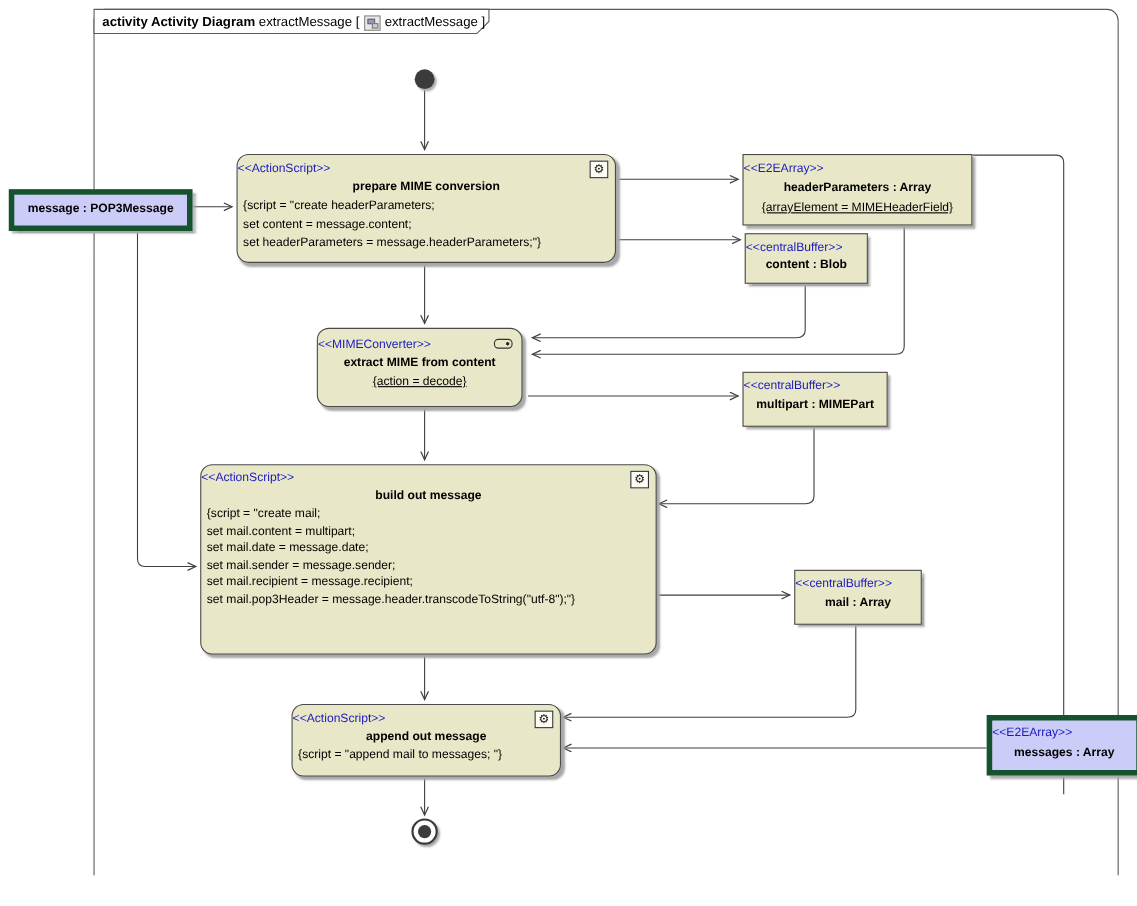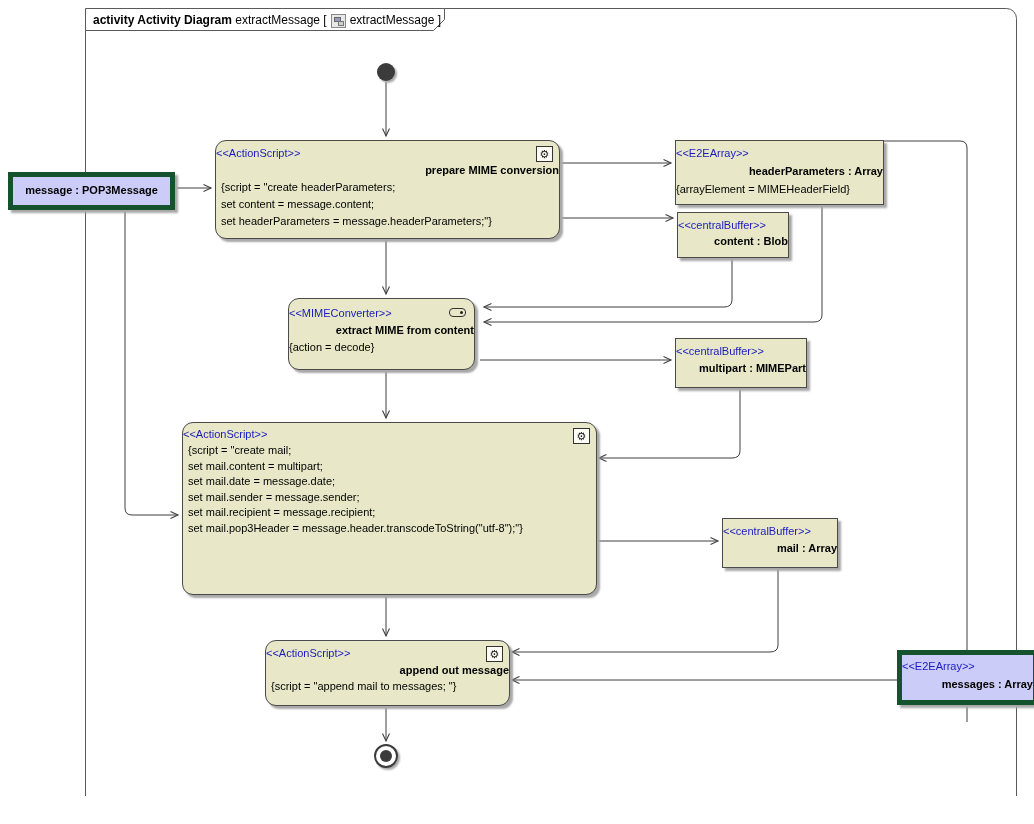--- a/index.html
+++ b/index.html
@@ -4,22 +4,22 @@
 <style>
   html,body{margin:0;padding:0;background:#fff;}
   #canvas{position:relative;width:1034px;height:796px;background:#fff;overflow:hidden;
           font-family:"Liberation Sans",sans-serif;color:#000;border-radius:17px;}
   #edges{position:absolute;left:0;top:0;width:1034px;height:824px;}
 
   .node{position:absolute;background:#e8e8c8;border:1px solid #4a4a4a;
         box-shadow:3px 3px 2px #a8a8a8;font-size:11px;line-height:16px;}
   .action{border-radius:11px;}
   .stereo{color:#1a1abf;text-align:left;}
-  .title{font-weight:bold;text-align:right;}
-  .constraint{}
+  .title{font-weight:bold;text-align:center;}
+  .constraint{text-align:center;text-decoration:underline;}
   .script{text-align:left;padding:0 5px;white-space:nowrap;}
   .param{background:#ccccf8;border:5px solid #14532d;}
 
   #n-prepare{left:215px;top:140px;width:343px;height:93px;padding-top:4px;line-height:17px;}
   #n-headerparams{left:675px;top:140px;width:207px;height:60px;padding-top:3px;line-height:18px;}
   #n-content{left:677px;top:212px;width:110px;height:40px;padding-top:4px;line-height:16px;}
   #n-extract{left:288px;top:298px;width:185px;height:64px;padding-top:6px;line-height:17px;}
   #n-multipart{left:675px;top:338px;width:130px;height:44px;padding-top:4px;line-height:17px;}
   #n-build{left:182px;top:422px;width:413px;height:168px;padding-top:3px;line-height:15.6px;}
   #n-build .stereo{line-height:17px}#n-build .title{line-height:17px}
@@ -131,20 +131,21 @@
   </div>
 
   <div class="node" id="n-multipart">
     <div class="stereo">&lt;&lt;centralBuffer&gt;&gt;</div>
     <div class="title">multipart : MIMEPart</div>
   </div>
 
   <div class="node action" id="n-build">
     <div class="icon-box">⚙</div>
     <div class="stereo">&lt;&lt;ActionScript&gt;&gt;</div>
+    <div class="title">build out message</div>
     <div class="script">{script = "create mail;</div>
     <div class="script">set mail.content = multipart;</div>
     <div class="script">set mail.date = message.date;</div>
     <div class="script">set mail.sender = message.sender;</div>
     <div class="script">set mail.recipient = message.recipient;</div>
     <div class="script">set mail.pop3Header = message.header.transcodeToString("utf-8");"}</div>
   </div>
 
   <div class="node" id="n-mail">
     <div class="stereo">&lt;&lt;centralBuffer&gt;&gt;</div>

